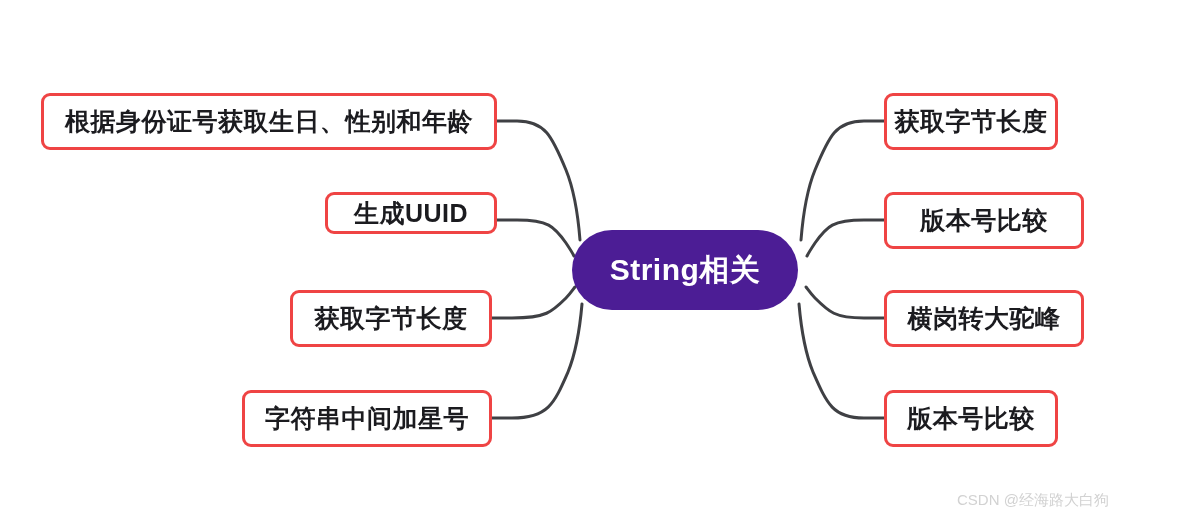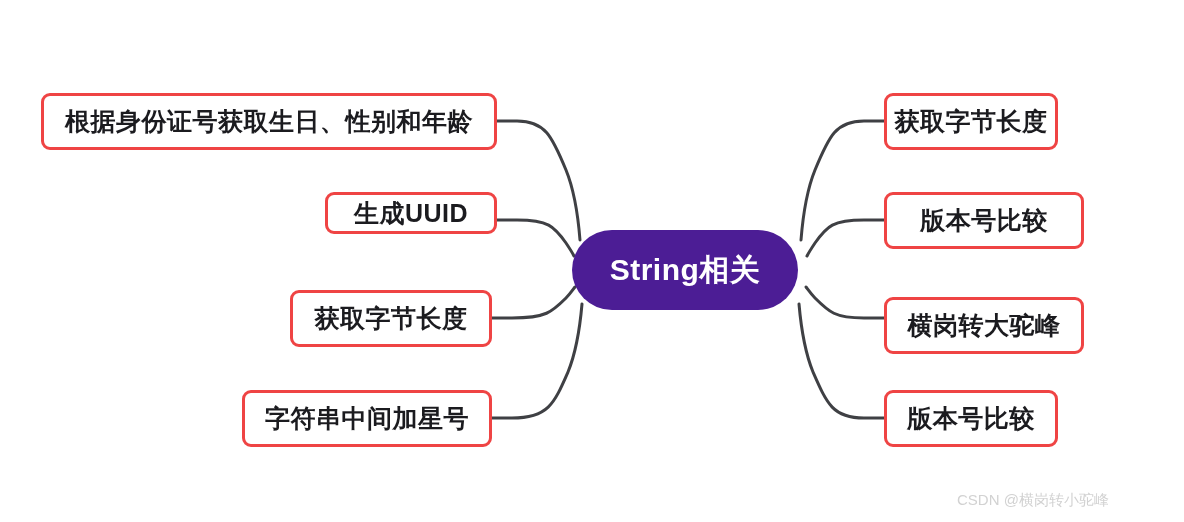--- a/index.html
+++ b/index.html
@@ -103,27 +103,27 @@
         <span class="node-label">字符串中间加星号</span>
       </div>
     </div>
   <div id="right-branches">
       <div class="node" style="left: 884px; top: 93px; width: 174px; height: 57px;">
         <span class="node-label">获取字节长度</span>
       </div>
       <div class="node" style="left: 884px; top: 192px; width: 200px; height: 57px;">
         <span class="node-label">版本号比较</span>
       </div>
-      <div class="node" style="left: 884px; top: 297px; width: 200px; height: 57px;">
+      <div class="node" style="left: 884px; top: 290px; width: 200px; height: 57px;">
         <span class="node-label">横岗转大驼峰</span>
       </div>
       <div class="node" style="left: 884px; top: 390px; width: 174px; height: 57px; align-items: center;">
         <span class="node-label">版本号比较</span>
       </div>
     </div>
 
   <div id="central-node" style="left: 572px; top: 230px; width: 226px; height: 80px; background: #4c1d95; color: rgb(255, 255, 255);">
     <span class="node-label">String相关</span>
   </div>
 
-  <div id="watermark" style="left: 957px; top: 491px; color: rgb(210, 210, 210);">CSDN @横岗转小驼峰</div>
+  <div id="watermark" style="left: 957px; top: 491px; color: rgb(210, 210, 210);">CSDN @经海路大白狗</div>
 
 </div>
 
 </body></html>

